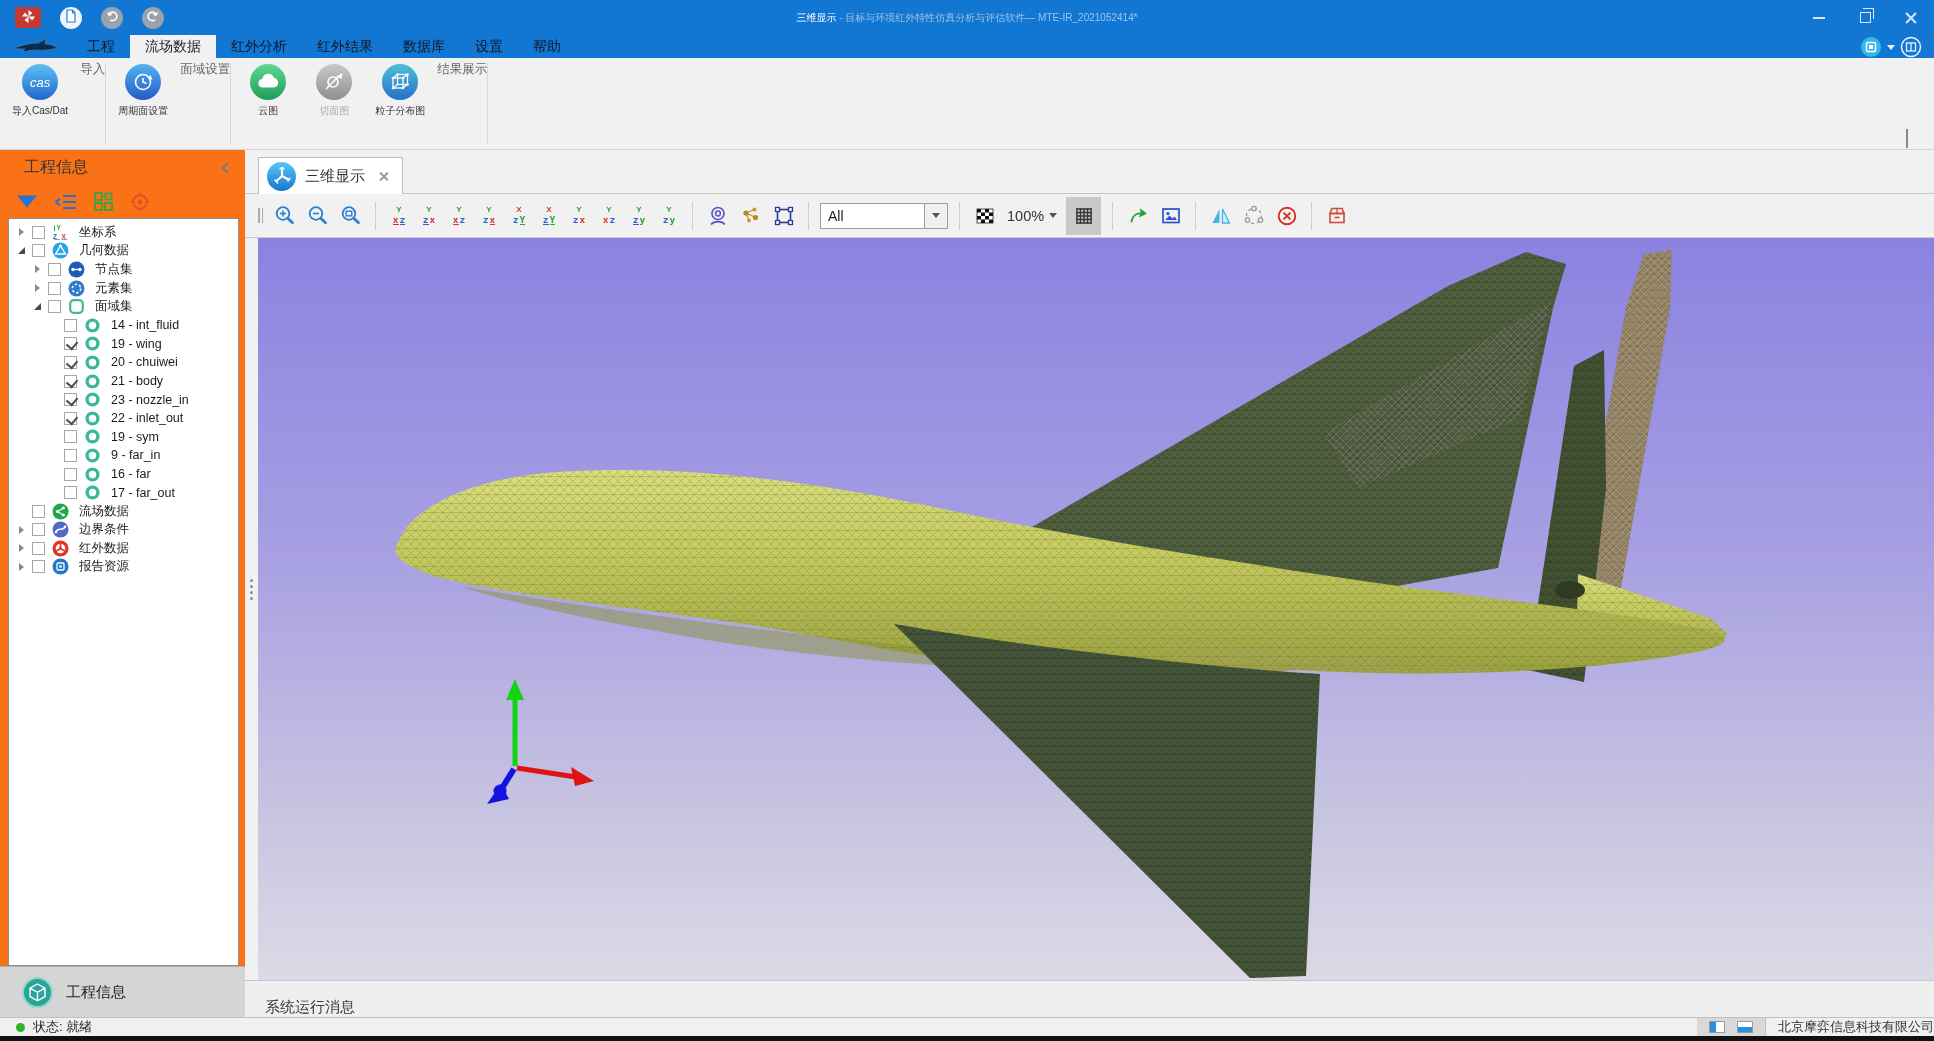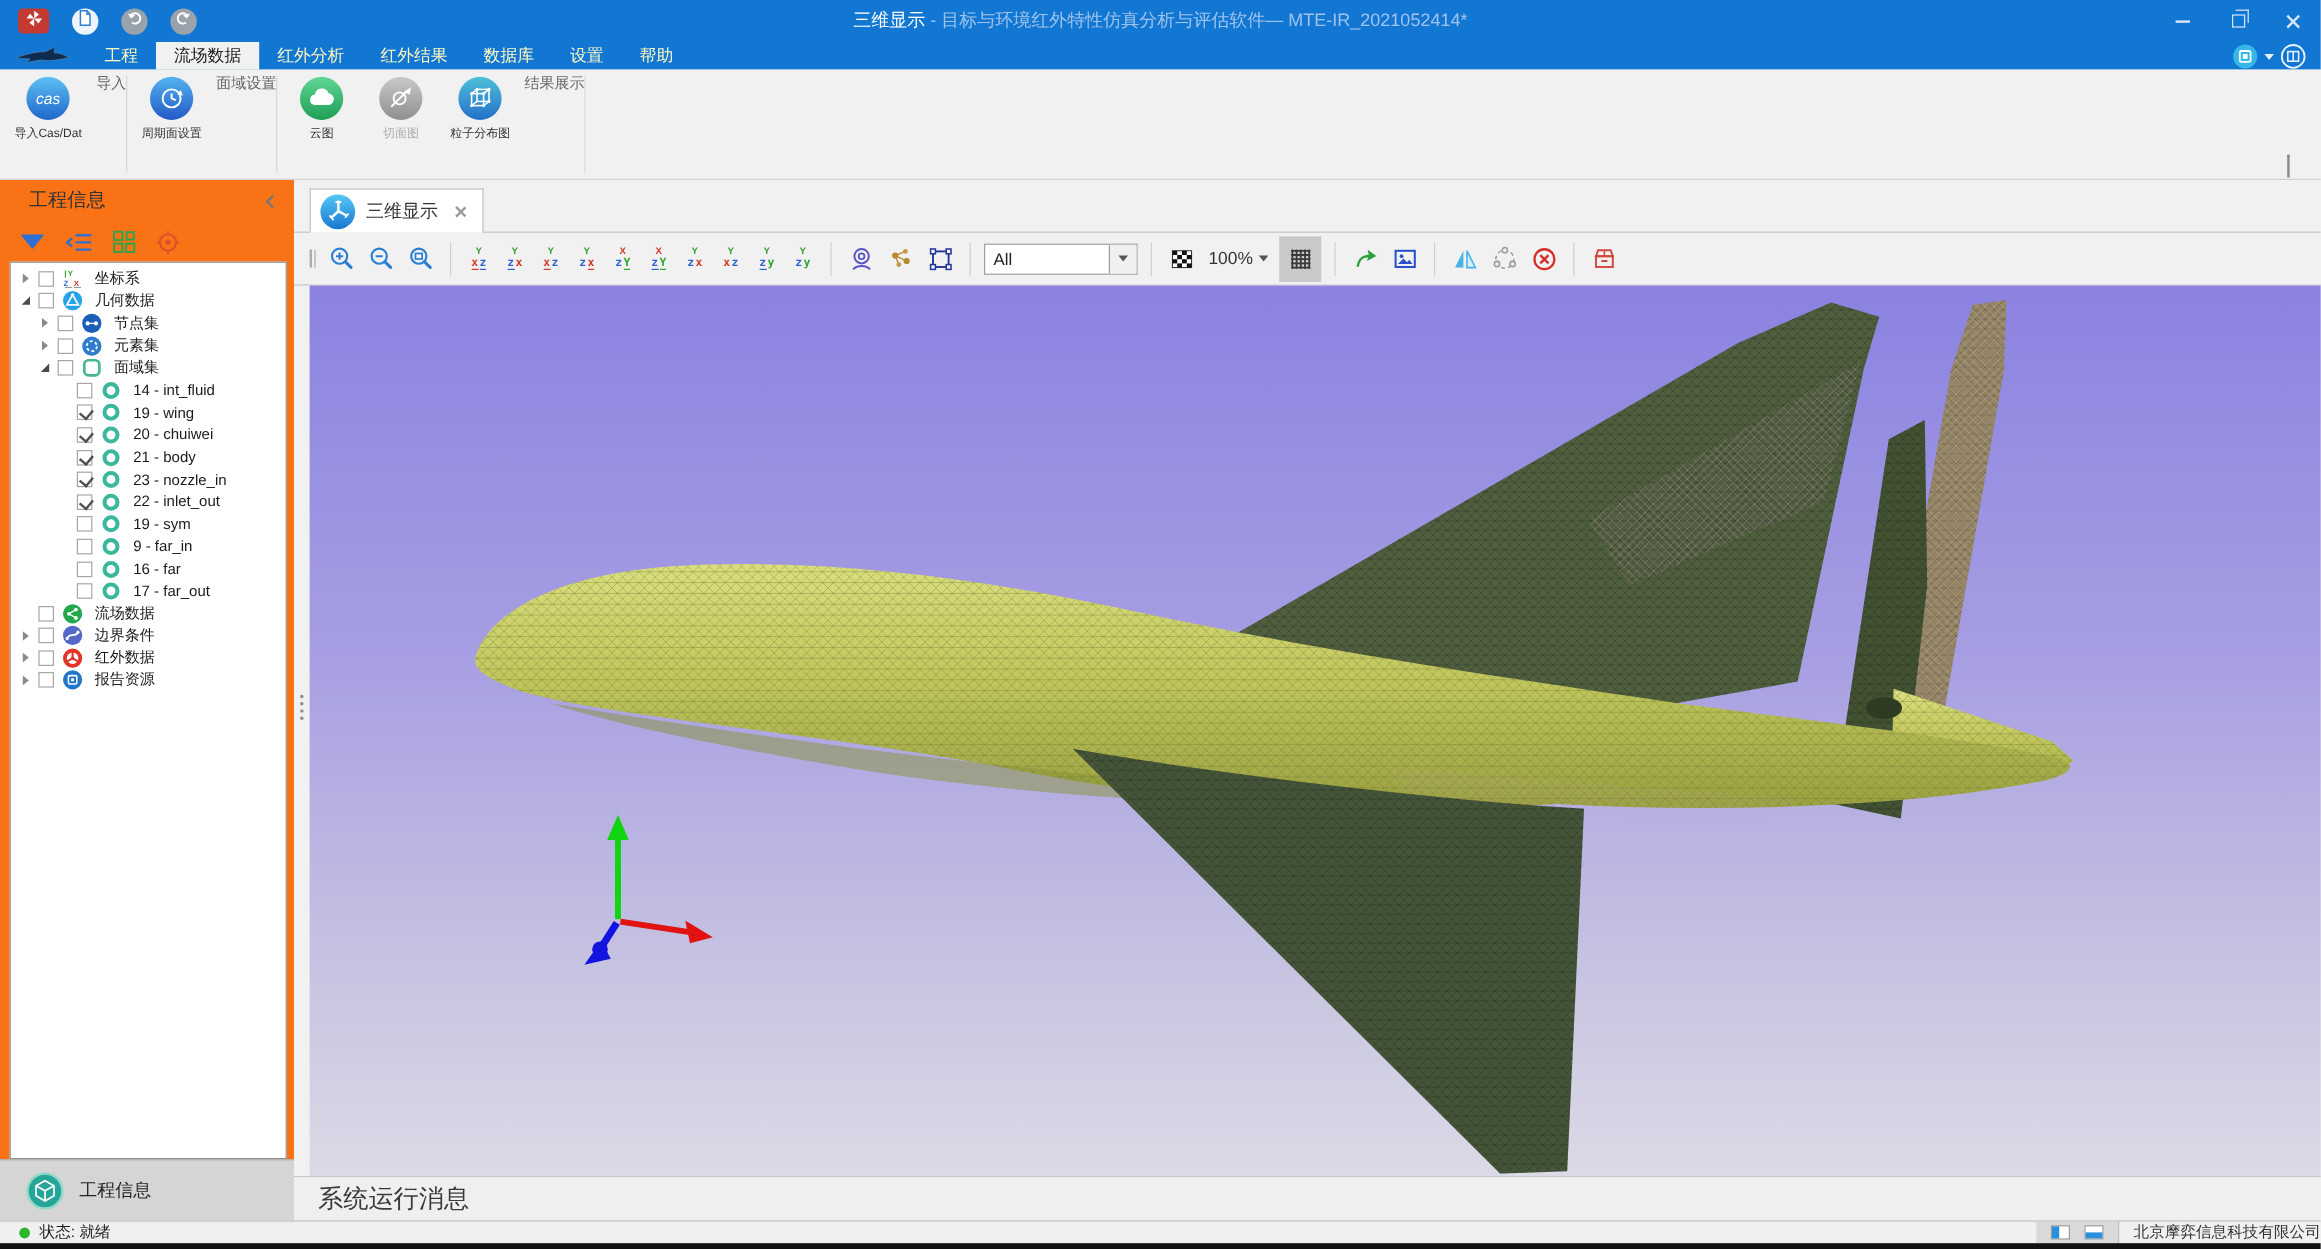--- a/index.html
+++ b/index.html
@@ -7,35 +7,35 @@
   body { font-family:"Liberation Sans","DejaVu Sans",sans-serif; background:#f1f1f1; }
   #app { display:flex; flex-direction:column; width:1934px; height:1041px; }
 
   
   .titlebar { height:35px; background:#1277d3; display:flex; align-items:center; position:relative; flex:0 0 auto; }
   .qat { display:flex; align-items:center; gap:19px; padding-left:15px; z-index:2; }
   .qat-red { width:26px; height:21px; border-radius:4px; background:#c23a32; display:flex; align-items:center; justify-content:center; }
   .qat-circle { width:22px; height:22px; border-radius:50%; display:flex; align-items:center; justify-content:center; }
   .qat-doc { background:#eef4fb; }
   .qat-gray { background:#9aa2ab; }
-  .tb-title { position:absolute; left:0; right:0; text-align:center; font-size:15px; color:#ffffff; }
+  .tb-title { position:absolute; left:0; right:0; text-align:center; font-size:10px; color:#ffffff; }
   .tb-title .rest { color:#9ec3ec; }
   .winctrl { margin-left:auto; display:flex; height:100%; z-index:2; }
   .winbtn { width:46px; height:100%; display:flex; align-items:center; justify-content:center; }
   .ic-min { width:12px; height:0; border-bottom:2px solid #d9e8f8; }
   .ic-restore { width:11px; height:11px; border:1.5px solid #d9e8f8; position:relative; }
   .ic-restore::before { content:""; position:absolute; left:2px; top:-5px; width:10px; height:10px; border:1.5px solid #d9e8f8; border-left:none; border-bottom:none; }
   .ic-close { position:relative; width:14px; height:14px; }
   .ic-close::before,.ic-close::after { content:""; position:absolute; left:6px; top:0; width:2px; height:14px; background:#d9e8f8; }
   .ic-close::before { transform:rotate(45deg); } .ic-close::after { transform:rotate(-45deg); }
 
   
   .menubar { height:23px; background:#1277d3; display:flex; align-items:stretch; padding-left:12px; position:relative; flex:0 0 auto; }
   .logo { display:flex; align-items:center; margin-right:14px; }
-  .menu-item { padding:0 15px; display:flex; align-items:center; font-size:14px; color:#fef9c3; cursor:default; }
+  .menu-item { padding:0 15px; display:flex; align-items:center; font-size:14px; color:#0f172a; cursor:default; }
   .menu-item.active { background:#f1f1f1; color:#222; }
   .menubar-right { position:absolute; right:12px; top:1px; display:flex; align-items:center; gap:5px; }
   .caret-down { width:0; height:0; border-left:4px solid transparent; border-right:4px solid transparent; border-top:5px solid #e8f2fc; }
 
   
   .ribbon { height:92px; background:#f1f1f1; border-bottom:1px solid #d2d2d2; display:flex; position:relative; flex:0 0 auto; }
   .rgroup { display:flex; flex-direction:row; }
   .rgroup-buttons { flex:1; display:flex; align-items:flex-start; padding:6px 4px 0 4px; }
   .rbtn { min-width:66px; padding:0 8px; display:flex; flex-direction:column; align-items:center; gap:4px; }
   .ricon { width:36px; height:36px; border-radius:50%; display:flex; align-items:center; justify-content:center; }
@@ -91,21 +91,21 @@
   .combo-btn .caret-g { width:0; height:0; border-left:4px solid transparent; border-right:4px solid transparent; border-top:5px solid #555; }
   .zoomlabel { display:flex; align-items:center; gap:5px; font-size:14.5px; color:#333; padding:0 3px; flex:0 0 auto; }
   .zoomlabel .caret-g { width:0;height:0;border-left:4px solid transparent;border-right:4px solid transparent;border-top:5px solid #555; }
 
   .viewport-row { flex:1; min-height:0; position:relative; }
   .viewport { position:absolute; left:13px; top:0; right:0; bottom:0; background:linear-gradient(#8b82e1 0%,#a79fe2 42%,#c9c7e1 80%,#dcdae6 100%); }
   .viewport svg.scene { width:100%; height:100%; display:block; }
   .splitter { position:absolute; left:3px; top:46%; width:6px; display:flex; flex-direction:column; gap:3px; align-items:center; }
   .splitter i { width:3px; height:3px; border-radius:50%; background:#909090; display:block; }
 
-  .msgbar { height:37px; flex:0 0 auto; background:#efefef; border-top:1px solid #c6c6c6; display:flex; align-items:center; padding-left:20px; font-size:21px; color:#3a3a3a; }
+  .msgbar { height:37px; flex:0 0 auto; background:#efefef; border-top:1px solid #c6c6c6; display:flex; align-items:flex-end; padding-left:20px; font-size:15px; color:#3a3a3a; }
 
   
   .statusbar { height:19px; flex:0 0 auto; background:#f0f0f0; border-top:1px solid #c0c0c0; display:flex; align-items:center; padding-left:16px; font-size:13px; color:#222; }
   .sb-dot { width:9px; height:9px; border-radius:50%; background:#2db52d; margin-right:8px; }
   .sb-right { margin-left:auto; display:flex; align-items:center; height:100%; }
   .sb-chip { background:#d9d9d9; height:100%; display:flex; align-items:center; gap:12px; padding:0 12px; }
   .mini-panel { width:16px; height:12px; background:#fff; border:1px solid #9a9a9a; position:relative; }
   .mini-panel.left::before { content:""; position:absolute; left:0; top:0; bottom:0; width:6px; background:#2a8fdc; }
   .mini-panel.bottom::before { content:""; position:absolute; left:0; bottom:0; right:0; height:5px; background:#2a8fdc; }
   .sb-vsep { width:1px; height:100%; background:#bdbdbd; margin-right:12px; }

